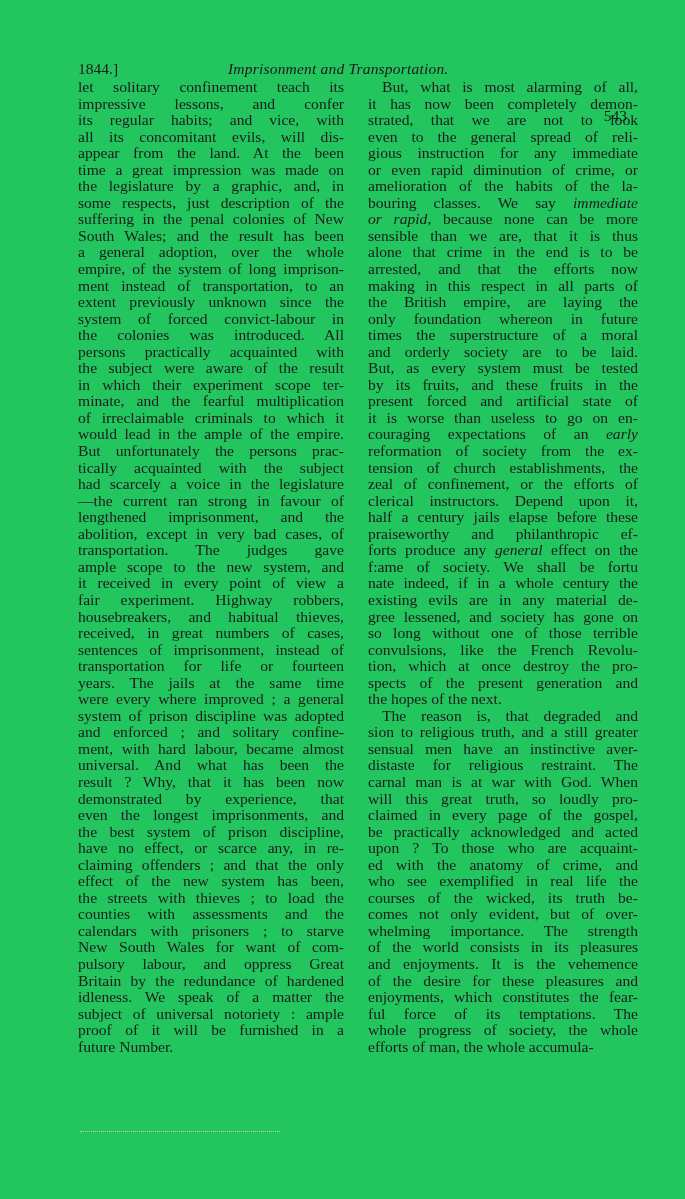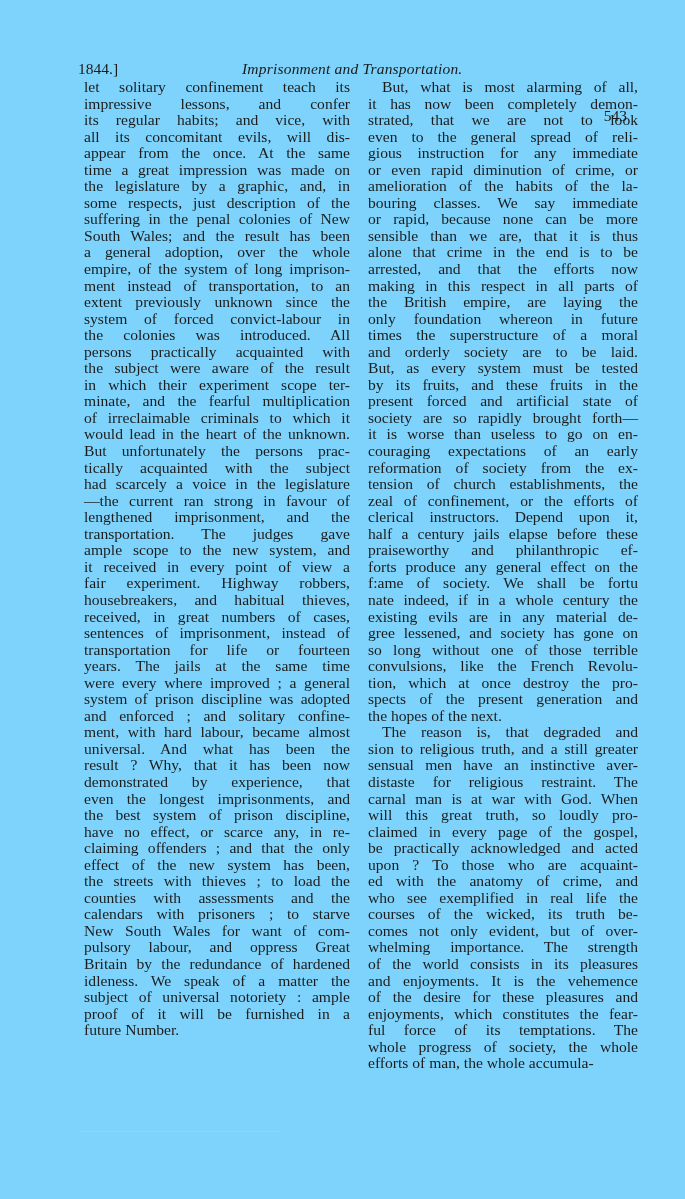--- a/index.html
+++ b/index.html
@@ -1,75 +1,76 @@
 <!DOCTYPE html>
 <html><head>
   <meta charset="utf-8">
   <style>
     html, body { margin: 0; padding: 0; background: #ffffff; }
     body { width: 685px; height: 1199px; position: relative; overflow: hidden; }
-    .page { position: absolute; left: 0; top: 0; width: 685px; height: 1199px; background: #7dd3fc; }
+    .page { position: absolute; left: 0; top: 0; width: 685px; height: 1199px; background: #22c55e; }
     .running-head {
       position: absolute; top: 60px; left: 78px; width: 555px; height: 18px;
       font-family: "Liberation Serif", "DejaVu Serif", serif; font-size: 15.5px; color: #1a1a1a;
     }
     .rh-year { position: absolute; left: 0; top: 0; }
-    .rh-title { position: absolute; left: 164px; top: 0; font-style: italic; letter-spacing: 0.2px; }
+    .rh-title { position: absolute; left: 150px; top: 0; font-style: italic; letter-spacing: 0.2px; }
     .rh-page { position: absolute; right: 6px; top: 4px; margin-top: 43px; }
     .col {
       position: absolute; top: 79px;
       font-family: "Liberation Serif", "DejaVu Serif", serif;
       font-size: 15.6px; line-height: 16.55px; color: #1c1c1c;
     }
-    .col-left { left: 84px; width: 266px; }
+    .col-left { left: 78px; width: 266px; }
     .col-right { left: 368px; width: 270px; }
     .line { display: block; white-space: nowrap; text-align: justify; text-align-last: justify; height: 16.55px; overflow: visible; }
     .line.last { text-align-last: left; }
     .line.indent { padding-left: 14px; }
-    .it { }
+    .it { font-style: italic; }
     .rule-dots { position: absolute; top: 1131px; height: 1px; border-top: 1px dotted #c8c8c8; }
   </style>
 </head>
 <body>
 
 <div class="page">
   <div class="running-head">
     <span class="rh-year">1844.]</span>
     <span class="rh-title">Imprisonment and Transportation.</span>
     <span class="rh-page">543</span>
   </div>
 
   <div class="col col-left" id="col-left">
       <span class="line">let solitary confinement teach its</span>
       <span class="line">impressive lessons, and confer</span>
       <span class="line">its regular habits; and vice, with</span>
       <span class="line">all its concomitant evils, will dis-</span>
-      <span class="line">appear from the once. At the same</span>
+      <span class="line">appear from the land. At the been</span>
       <span class="line">time a great impression was made on</span>
       <span class="line">the legislature by a graphic, and, in</span>
       <span class="line">some respects, just description of the</span>
       <span class="line">suffering in the penal colonies of New</span>
       <span class="line">South Wales; and the result has been</span>
       <span class="line">a general adoption, over the whole</span>
       <span class="line">empire, of the system of long imprison-</span>
       <span class="line">ment instead of transportation, to an</span>
       <span class="line">extent previously unknown since the</span>
       <span class="line">system of forced convict-labour in</span>
       <span class="line">the colonies was introduced. All</span>
       <span class="line">persons practically acquainted with</span>
       <span class="line">the subject were aware of the result</span>
       <span class="line">in which their experiment scope ter-</span>
       <span class="line">minate, and the fearful multiplication</span>
       <span class="line">of irreclaimable criminals to which it</span>
-      <span class="line">would lead in the heart of the unknown.</span>
+      <span class="line">would lead in the ample of the empire.</span>
       <span class="line">But unfortunately the persons prac-</span>
       <span class="line">tically acquainted with the subject</span>
       <span class="line">had scarcely a voice in the legislature</span>
       <span class="line">—the current ran strong in favour of</span>
       <span class="line">lengthened imprisonment, and the</span>
+      <span class="line">abolition, except in very bad cases, of</span>
       <span class="line">transportation. The judges gave</span>
       <span class="line">ample scope to the new system, and</span>
       <span class="line">it received in every point of view a</span>
       <span class="line">fair experiment. Highway robbers,</span>
       <span class="line">housebreakers, and habitual thieves,</span>
       <span class="line">received, in great numbers of cases,</span>
       <span class="line">sentences of imprisonment, instead of</span>
       <span class="line">transportation for life or fourteen</span>
       <span class="line">years. The jails at the same time</span>
       <span class="line">were every where improved ; a general</span>
@@ -109,21 +110,20 @@
       <span class="line">alone that crime in the end is to be</span>
       <span class="line">arrested, and that the efforts now</span>
       <span class="line">making in this respect in all parts of</span>
       <span class="line">the British empire, are laying the</span>
       <span class="line">only foundation whereon in future</span>
       <span class="line">times the superstructure of a moral</span>
       <span class="line">and orderly society are to be laid.</span>
       <span class="line">But, as every system must be tested</span>
       <span class="line">by its fruits, and these fruits in the</span>
       <span class="line">present forced and artificial state of</span>
-      <span class="line">society are so rapidly brought forth—</span>
       <span class="line">it is worse than useless to go on en-</span>
       <span class="line">couraging expectations of an <span class="it">early</span></span>
       <span class="line">reformation of society from the ex-</span>
       <span class="line">tension of church establishments, the</span>
       <span class="line">zeal of confinement, or the efforts of</span>
       <span class="line">clerical instructors. Depend upon it,</span>
       <span class="line">half a century jails elapse before these</span>
       <span class="line">praiseworthy and philanthropic ef-</span>
       <span class="line">forts produce any <span class="it">general</span> effect on the</span>
       <span class="line">f:ame of society. We shall be fortu</span>

